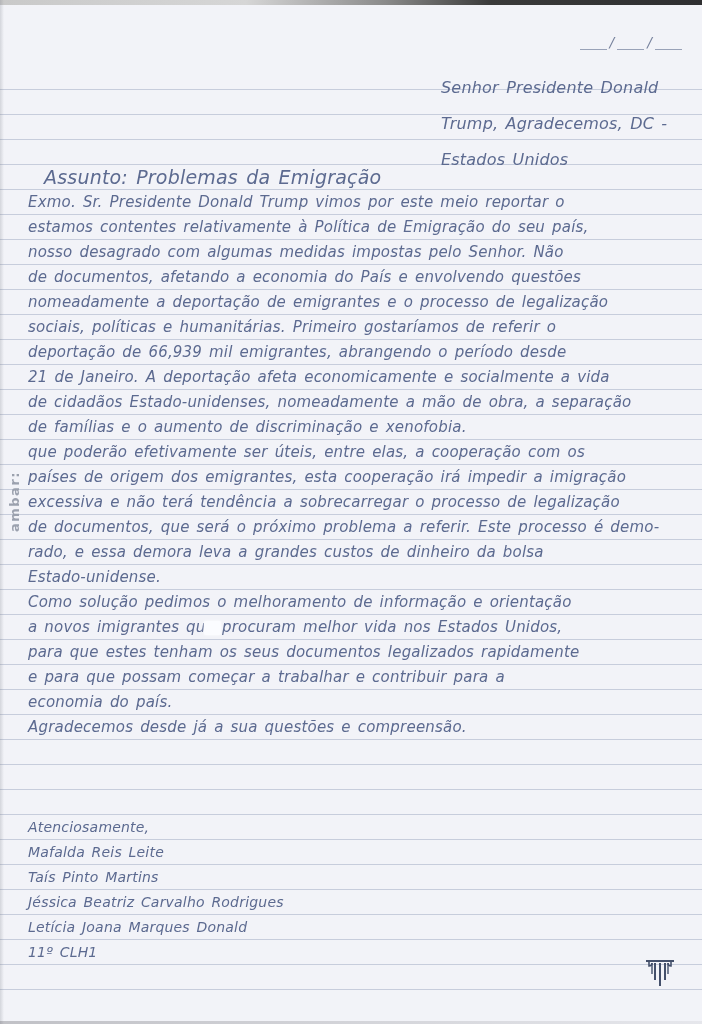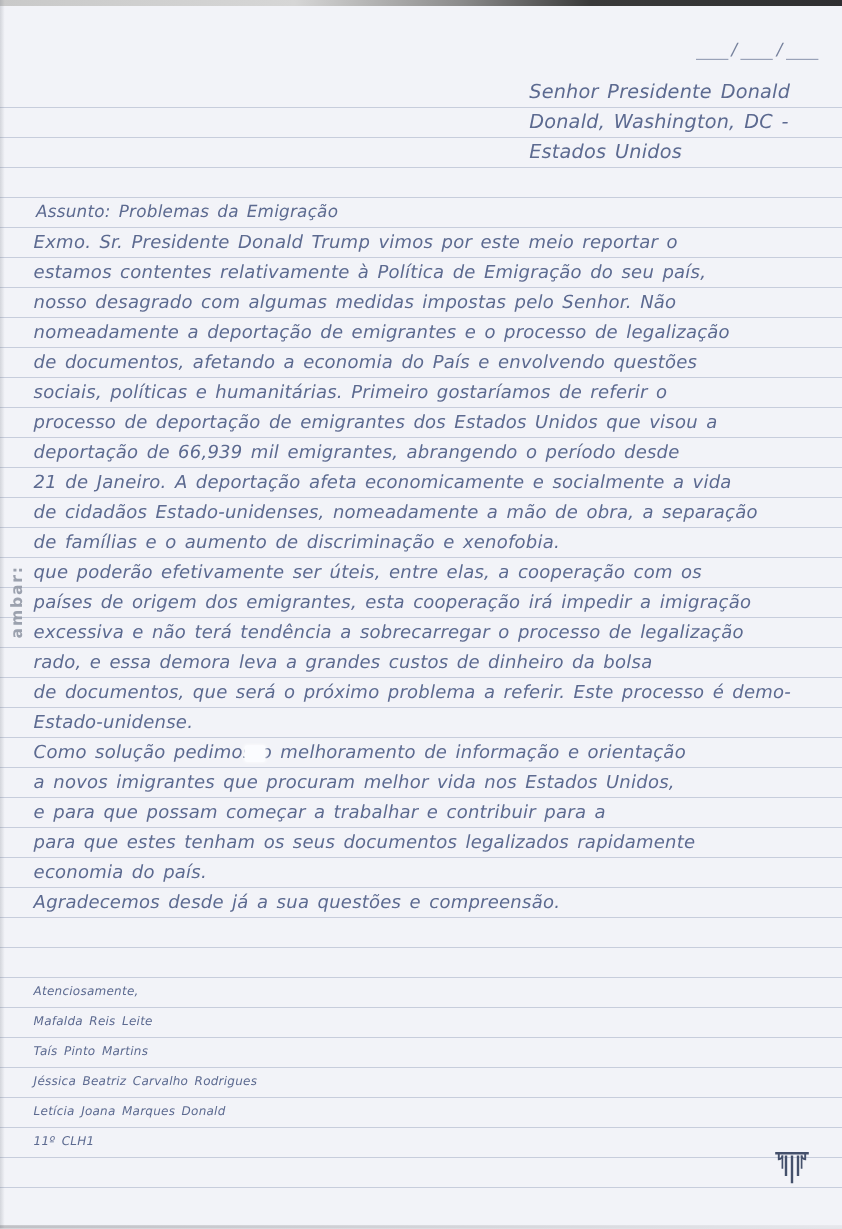--- a/index.html
+++ b/index.html
@@ -33,26 +33,26 @@
     font-size:15px; letter-spacing:0.2px; word-spacing:2px;
     white-space:nowrap;
   }
   .dateline {
     position:absolute; top:34px; right:20px;
     display:flex; align-items:flex-end; gap:3px;
     color:#76819c; font-style:italic; font-size:14px;
   }
   .dateline .seg { display:inline-block; width:27px; height:14px; border-bottom:1.4px solid #99a2b8; }
   .recipient { position:absolute; left:441px; top:65px; }
-  .recipient .rline { height:25px; line-height:24px; font-size:16px; }
-  .subject { position:absolute; left:30px; top:165px; height:25px; line-height:24px; font-size:14px; }
+  .recipient .rline { height:25px; line-height:24px; font-size:16px;margin-top:11px; }
+  .subject { position:absolute; left:44px; top:165px; height:25px; line-height:24px; font-size:19px; }
   .body-block { position:absolute; left:28px; top:190px; width:660px; }
   .body-block .bline { height:25px; line-height:24px; }
   .closing-block { position:absolute; left:28px; top:815px; }
-  .closing-block .cline { height:25px; line-height:24px; font-size:10px; }
+  .closing-block .cline { height:25px; line-height:24px; font-size:14px; }
   .whiteout {
     position:absolute; left:204px; top:621px; width:17px; height:14px;
     background:#fbfcff; border-radius:2px; box-shadow:0 0 3px rgba(255,255,255,.95);
   }
   .watermark {
     position:absolute; left:7px; top:532px;
     transform:rotate(-90deg); transform-origin:0 0;
     color:#9ba1ae; font-weight:bold; font-size:13px; letter-spacing:1.5px;
     font-style:normal; font-family:"DejaVu Sans", sans-serif;
   }
@@ -72,48 +72,47 @@
   <div class="dateline">
     <span class="seg"></span>
       <span>/</span>
       <span class="seg"></span>
       <span>/</span>
       <span class="seg"></span>
   </div>
 
   <div class="recipient hand">
     <div class="rline">Senhor Presidente Donald</div>
-    <div class="rline">Donald, Washington, DC -</div>
+    <div class="rline">Trump, Agradecemos, DC -</div>
     <div class="rline">Estados Unidos</div>
   </div>
 
   <div class="subject hand">Assunto: Problemas da Emigração</div>
 
   <div class="body-block hand">
     <div class="bline">Exmo. Sr. Presidente Donald Trump vimos por este meio reportar o</div>
     <div class="bline">estamos contentes relativamente à Política de Emigração do seu país,</div>
     <div class="bline">nosso desagrado com algumas medidas impostas pelo Senhor. Não</div>
+    <div class="bline">de documentos, afetando a economia do País e envolvendo questões</div>
     <div class="bline">nomeadamente a deportação de emigrantes e o processo de legalização</div>
-    <div class="bline">de documentos, afetando a economia do País e envolvendo questões</div>
     <div class="bline">sociais, políticas e humanitárias. Primeiro gostaríamos de referir o</div>
-    <div class="bline">processo de deportação de emigrantes dos Estados Unidos que visou a</div>
     <div class="bline">deportação de 66,939 mil emigrantes, abrangendo o período desde</div>
     <div class="bline">21 de Janeiro. A deportação afeta economicamente e socialmente a vida</div>
     <div class="bline">de cidadãos Estado-unidenses, nomeadamente a mão de obra, a separação</div>
     <div class="bline">de famílias e o aumento de discriminação e xenofobia.</div>
     <div class="bline">que poderão efetivamente ser úteis, entre elas, a cooperação com os</div>
     <div class="bline">países de origem dos emigrantes, esta cooperação irá impedir a imigração</div>
     <div class="bline">excessiva e não terá tendência a sobrecarregar o processo de legalização</div>
+    <div class="bline">de documentos, que será o próximo problema a referir. Este processo é demo-</div>
     <div class="bline">rado, e essa demora leva a grandes custos de dinheiro da bolsa</div>
-    <div class="bline">de documentos, que será o próximo problema a referir. Este processo é demo-</div>
     <div class="bline">Estado-unidense.</div>
     <div class="bline">Como solução pedimos o melhoramento de informação e orientação</div>
     <div class="bline">a novos imigrantes que procuram melhor vida nos Estados Unidos,</div>
+    <div class="bline">para que estes tenham os seus documentos legalizados rapidamente</div>
     <div class="bline">e para que possam começar a trabalhar e contribuir para a</div>
-    <div class="bline">para que estes tenham os seus documentos legalizados rapidamente</div>
     <div class="bline">economia do país.</div>
     <div class="bline">Agradecemos desde já a sua questões e compreensão.</div>
   </div>
 
   <div class="whiteout"></div>
 
   <div class="closing-block hand">
     <div class="cline">Atenciosamente,</div>
     <div class="cline">Mafalda Reis Leite</div>
     <div class="cline">Taís Pinto Martins</div>

